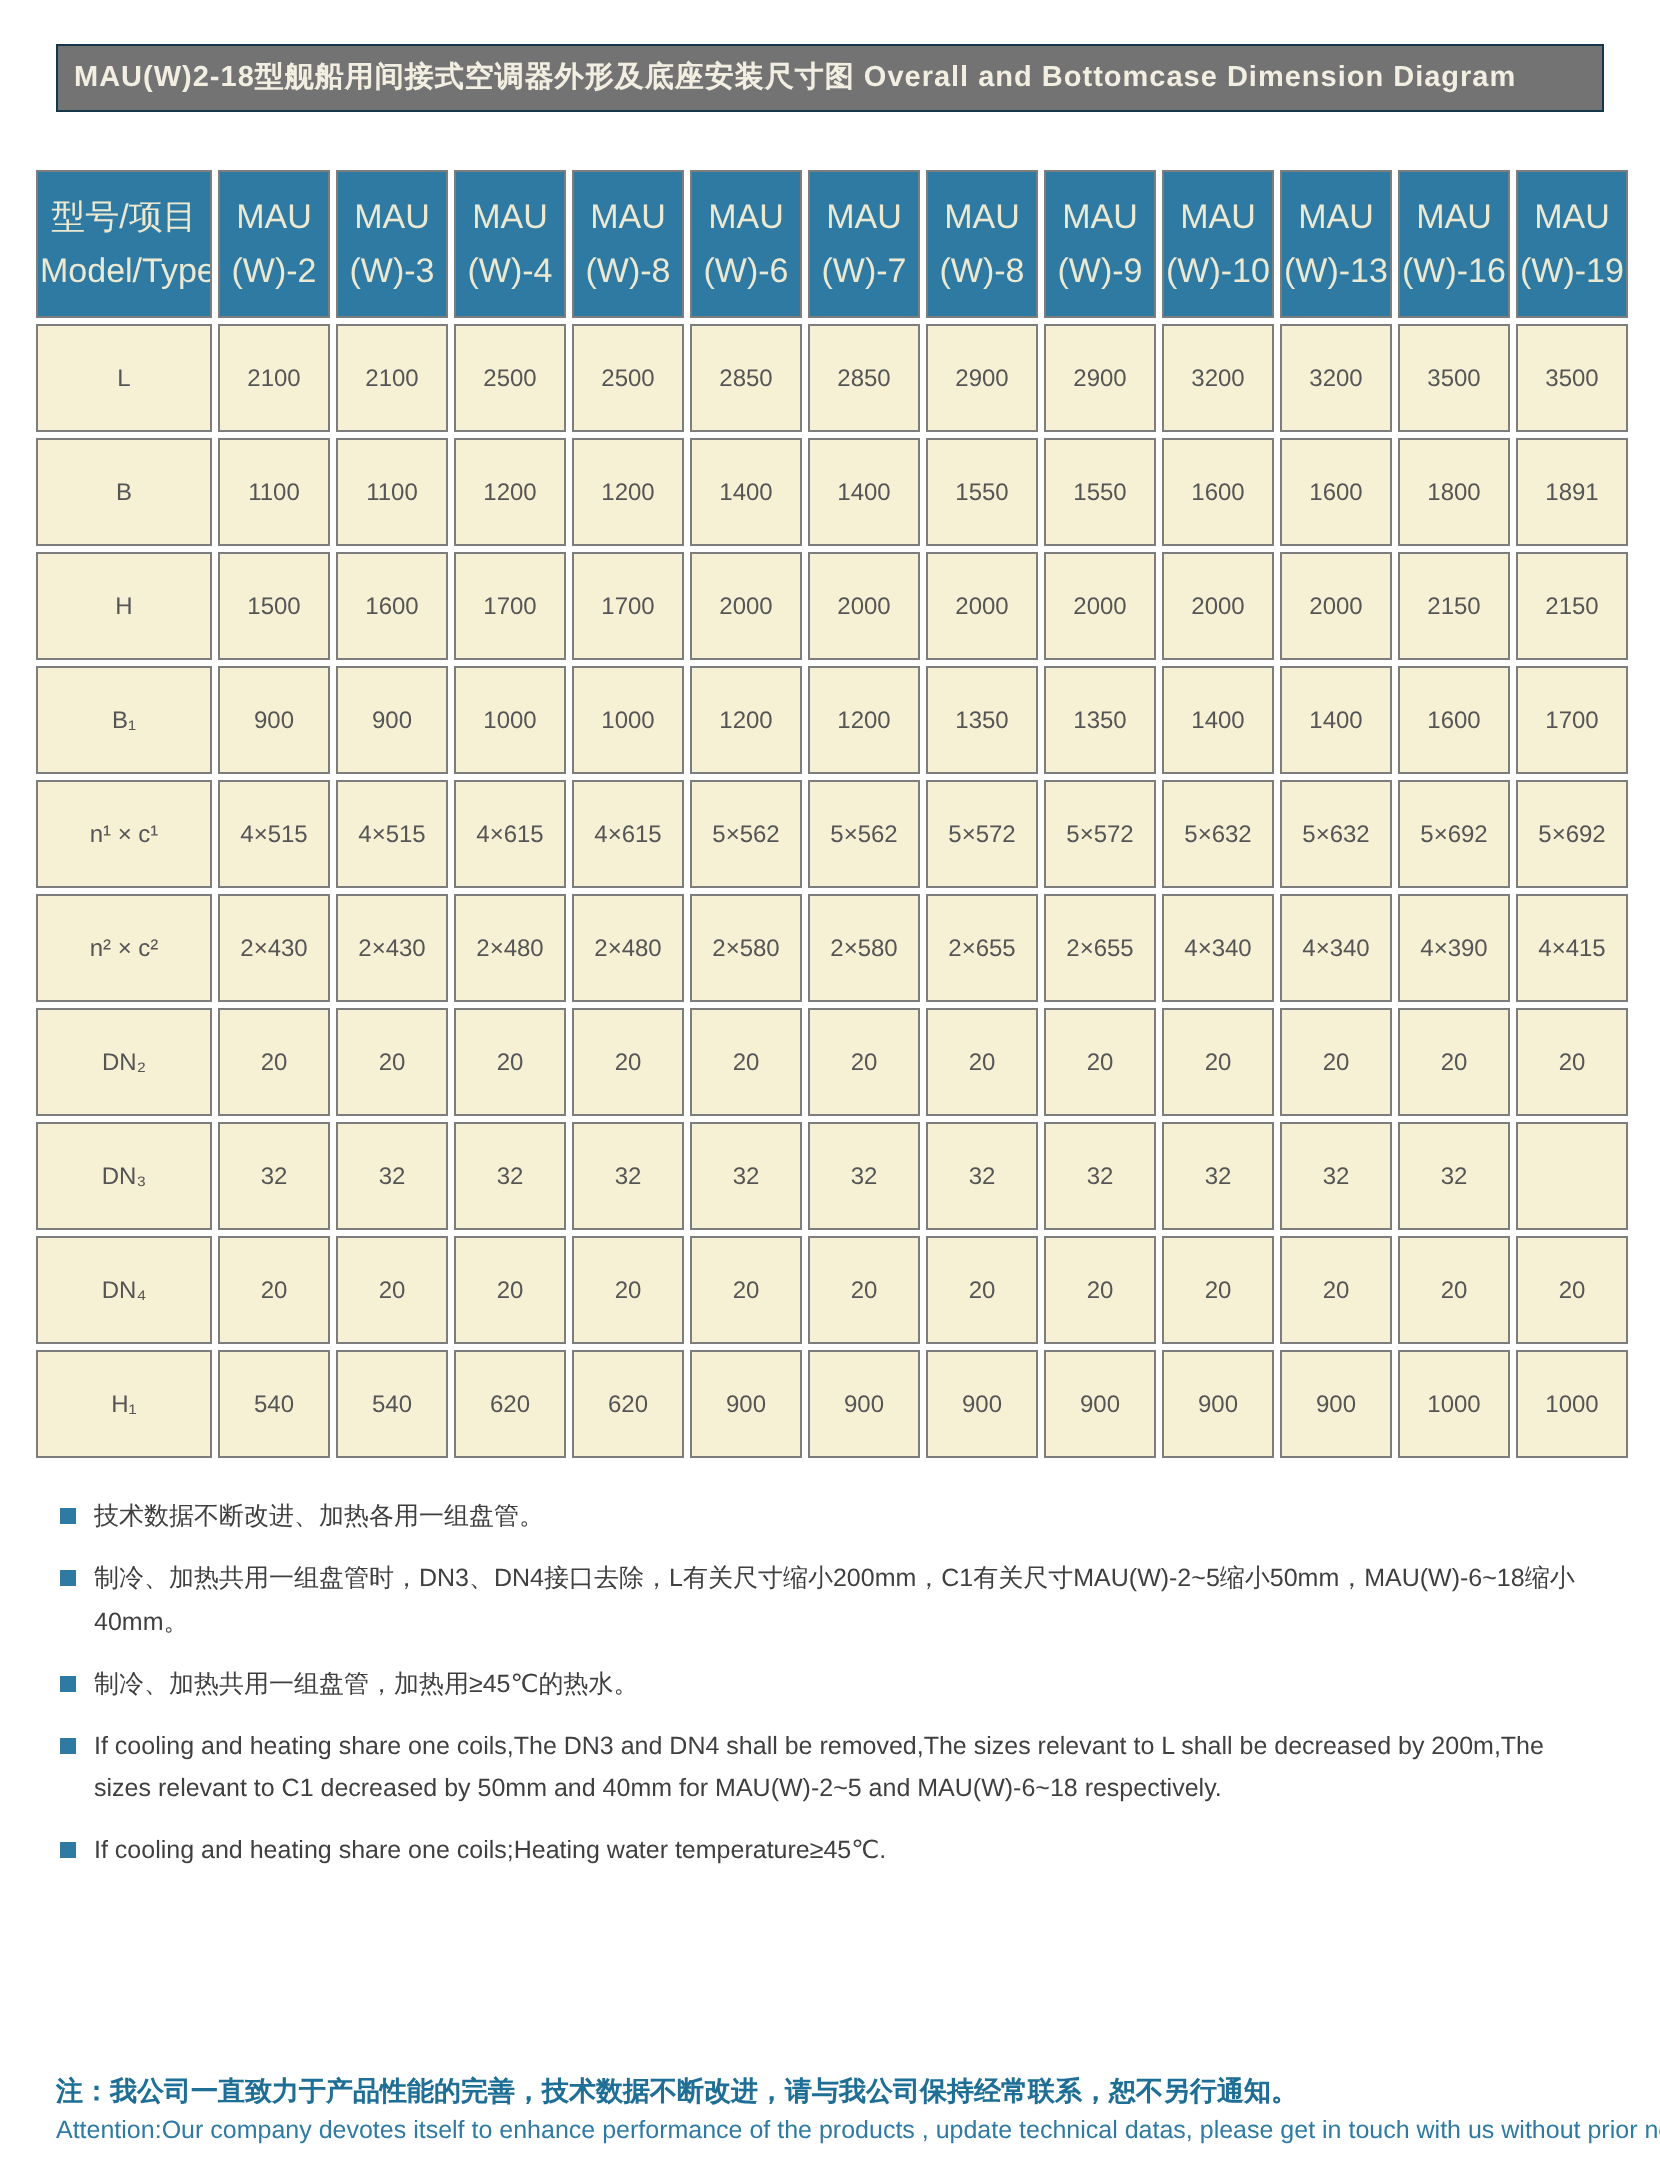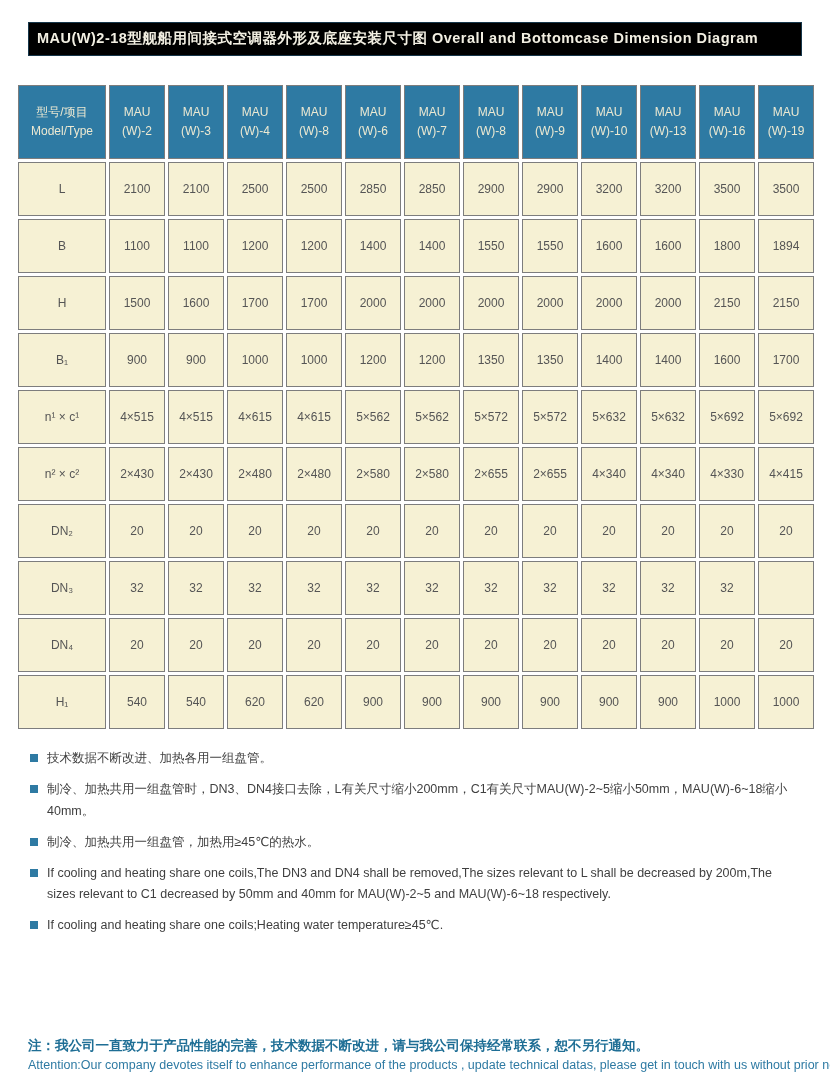--- a/index.html
+++ b/index.html
@@ -7,21 +7,21 @@
     width:830px;height:1083px;overflow:hidden;
     background:#ffffff;
     font-family:"Liberation Sans","DejaVu Sans",sans-serif;
     color:#4a4a4a;
     position:relative;
   }
   .page{padding:22px 28px 0 28px;}
 
   
   .title-bar{
-    background:#000000;
+    background:#737373;
     border:1px solid #16364a;
     color:#f2efe2;
     font-size:14.5px;
     font-weight:bold;
     letter-spacing:0.5px;
     padding:6px 8px 7px 8px;
     white-space:nowrap;
   }
 
   
@@ -35,21 +35,21 @@
   table.dim-table th, table.dim-table td{
     border:1px solid #7d7d7d;
     text-align:center;
     vertical-align:middle;
     overflow:hidden;
   }
   th.corner, th.model-th{
     background:#2e7aa3;
     color:#ece9d2;
     font-weight:normal;
-    font-size:12px;
+    font-size:17px;
     height:70px;
     line-height:1.6;
   }
   th.corner{width:84px;}
   td.label-cell, td.value-cell{
     background:#f6f1d4;
     color:#555555;
     font-size:12px;
     height:50px;
   }
@@ -177,21 +177,21 @@
             <td class="value-cell">1100</td>
             <td class="value-cell">1200</td>
             <td class="value-cell">1200</td>
             <td class="value-cell">1400</td>
             <td class="value-cell">1400</td>
             <td class="value-cell">1550</td>
             <td class="value-cell">1550</td>
             <td class="value-cell">1600</td>
             <td class="value-cell">1600</td>
             <td class="value-cell">1800</td>
-            <td class="value-cell">1894</td>
+            <td class="value-cell">1891</td>
           </tr>
           <tr>
             <td class="label-cell">H</td>
             <td class="value-cell">1500</td>
             <td class="value-cell">1600</td>
             <td class="value-cell">1700</td>
             <td class="value-cell">1700</td>
             <td class="value-cell">2000</td>
             <td class="value-cell">2000</td>
             <td class="value-cell">2000</td>
@@ -236,21 +236,21 @@
             <td class="value-cell">2×430</td>
             <td class="value-cell">2×430</td>
             <td class="value-cell">2×480</td>
             <td class="value-cell">2×480</td>
             <td class="value-cell">2×580</td>
             <td class="value-cell">2×580</td>
             <td class="value-cell">2×655</td>
             <td class="value-cell">2×655</td>
             <td class="value-cell">4×340</td>
             <td class="value-cell">4×340</td>
-            <td class="value-cell">4×330</td>
+            <td class="value-cell">4×390</td>
             <td class="value-cell">4×415</td>
           </tr>
           <tr>
             <td class="label-cell">DN₂</td>
             <td class="value-cell">20</td>
             <td class="value-cell">20</td>
             <td class="value-cell">20</td>
             <td class="value-cell">20</td>
             <td class="value-cell">20</td>
             <td class="value-cell">20</td>

